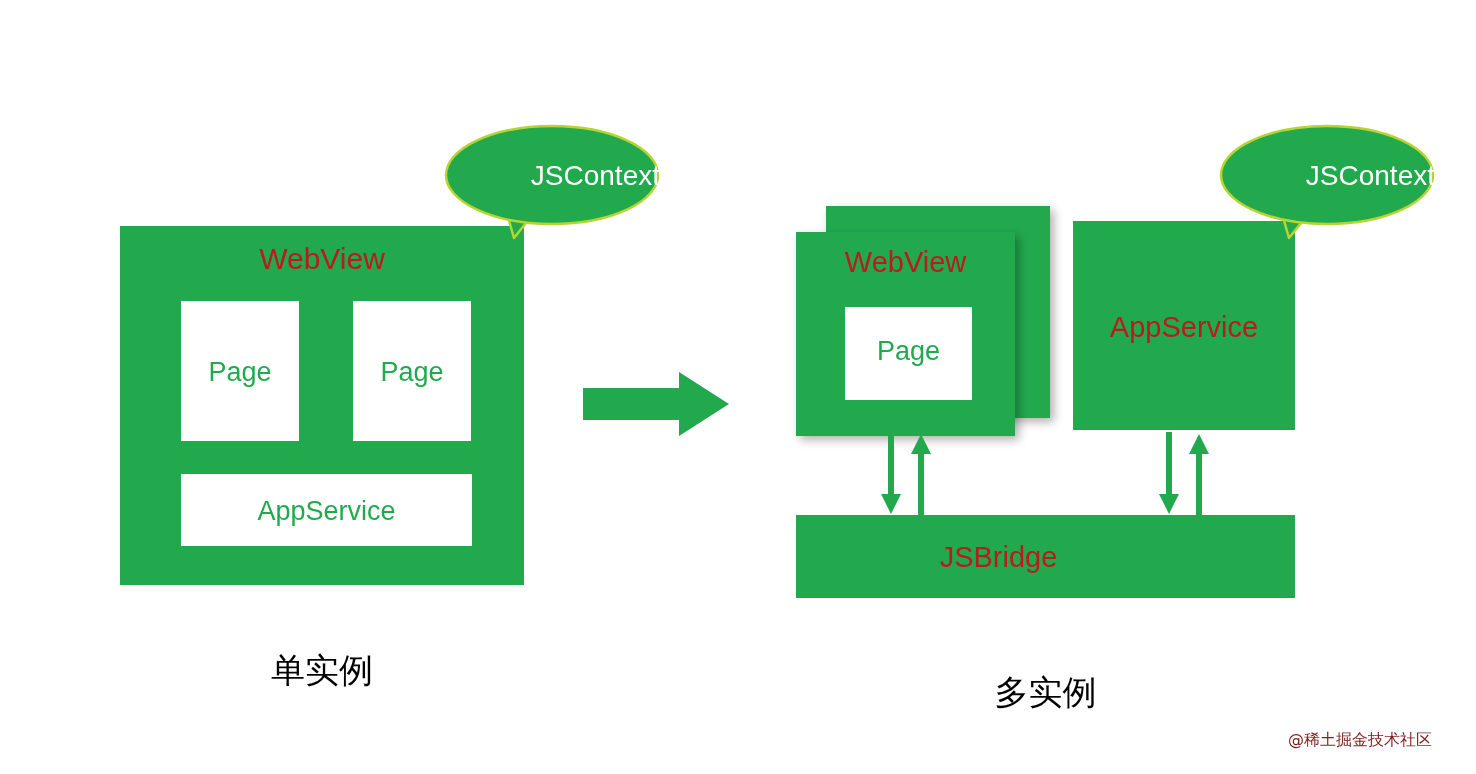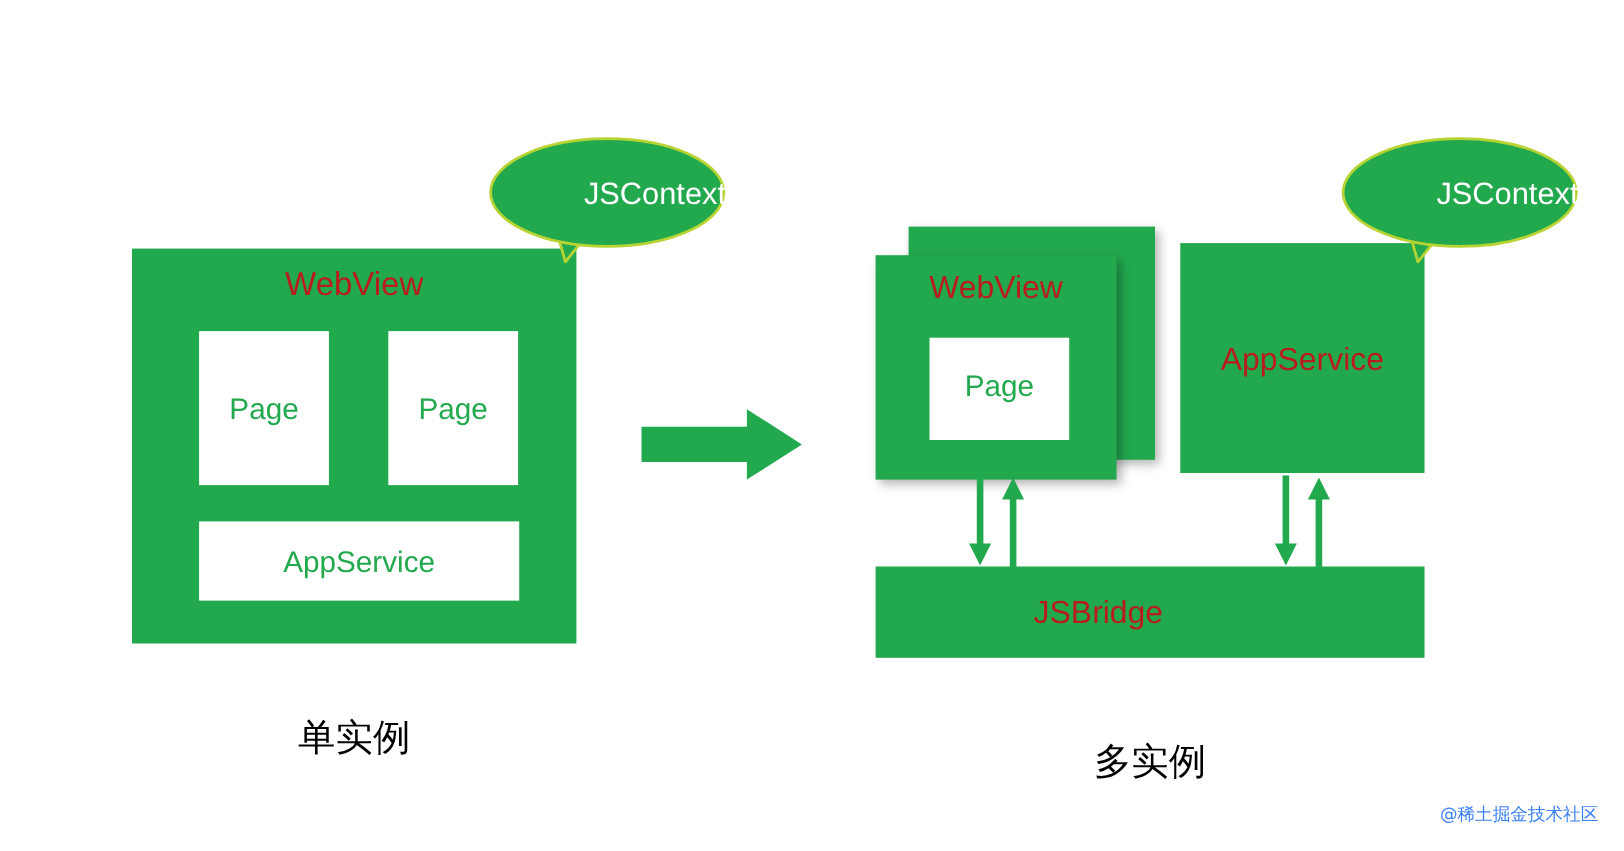--- a/index.html
+++ b/index.html
@@ -59,24 +59,23 @@
   .cn-label {
     position: absolute;
     color: #000000;
     white-space: nowrap;
     text-align: center;
     font-family: Liberation Sans, sans-serif;
     margin-top: 20px;
   }
   .watermark {
     position: absolute;
-    color: #3b82f6;
+    color: #7f1d1d;
     white-space: nowrap;
     font-family: "DejaVu Sans", "Liberation Sans", sans-serif;
-    margin-left: 21px;
   }
   .shadow-card {
     position: absolute;
     background: #22a94e;
     box-shadow: 4px 4px 9px rgba(0,0,0,0.30);
   }
 </style>
 </head>
 <body>
 

